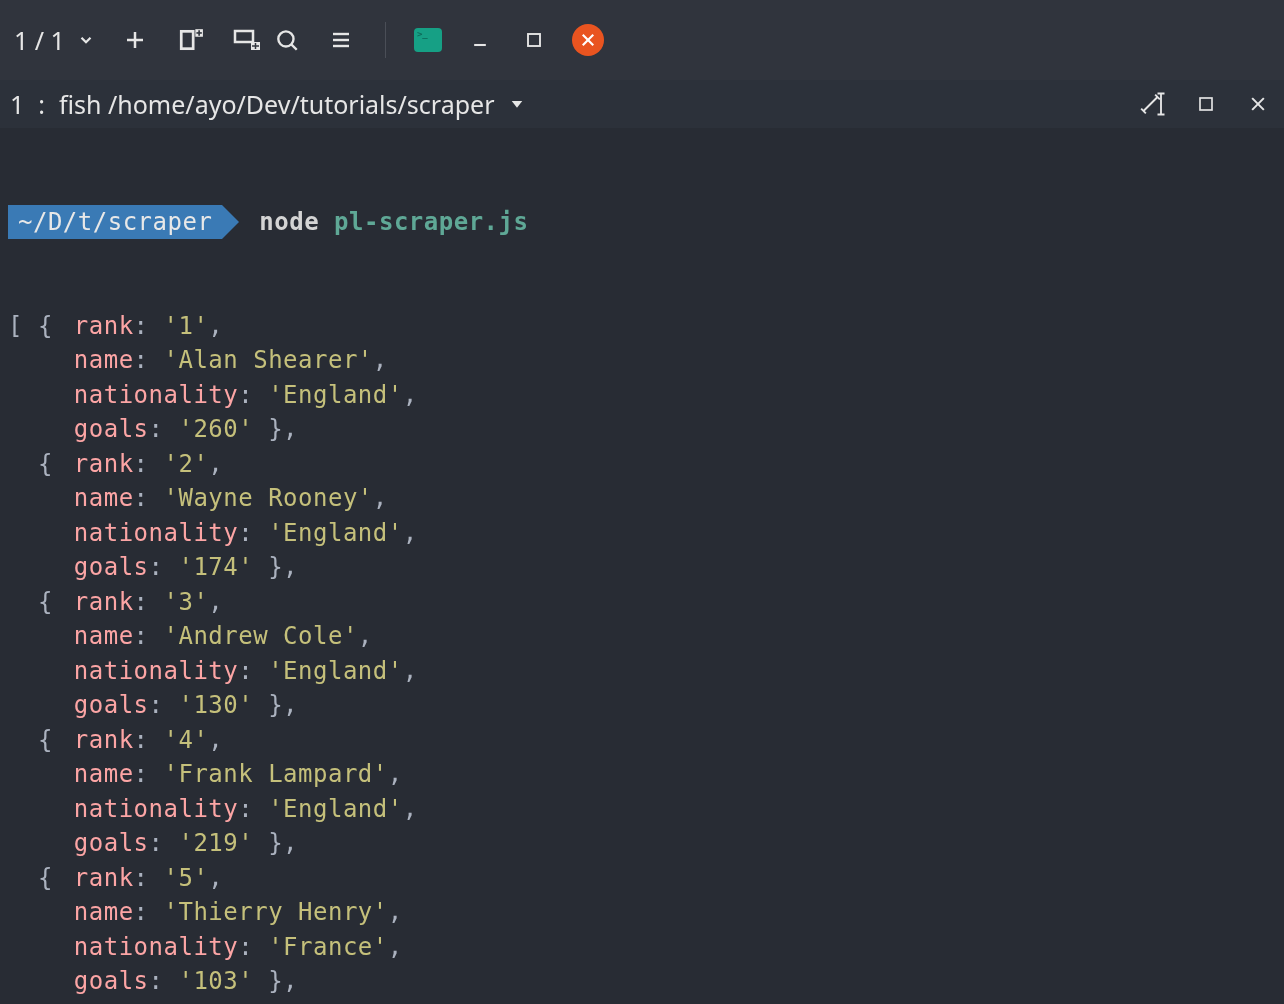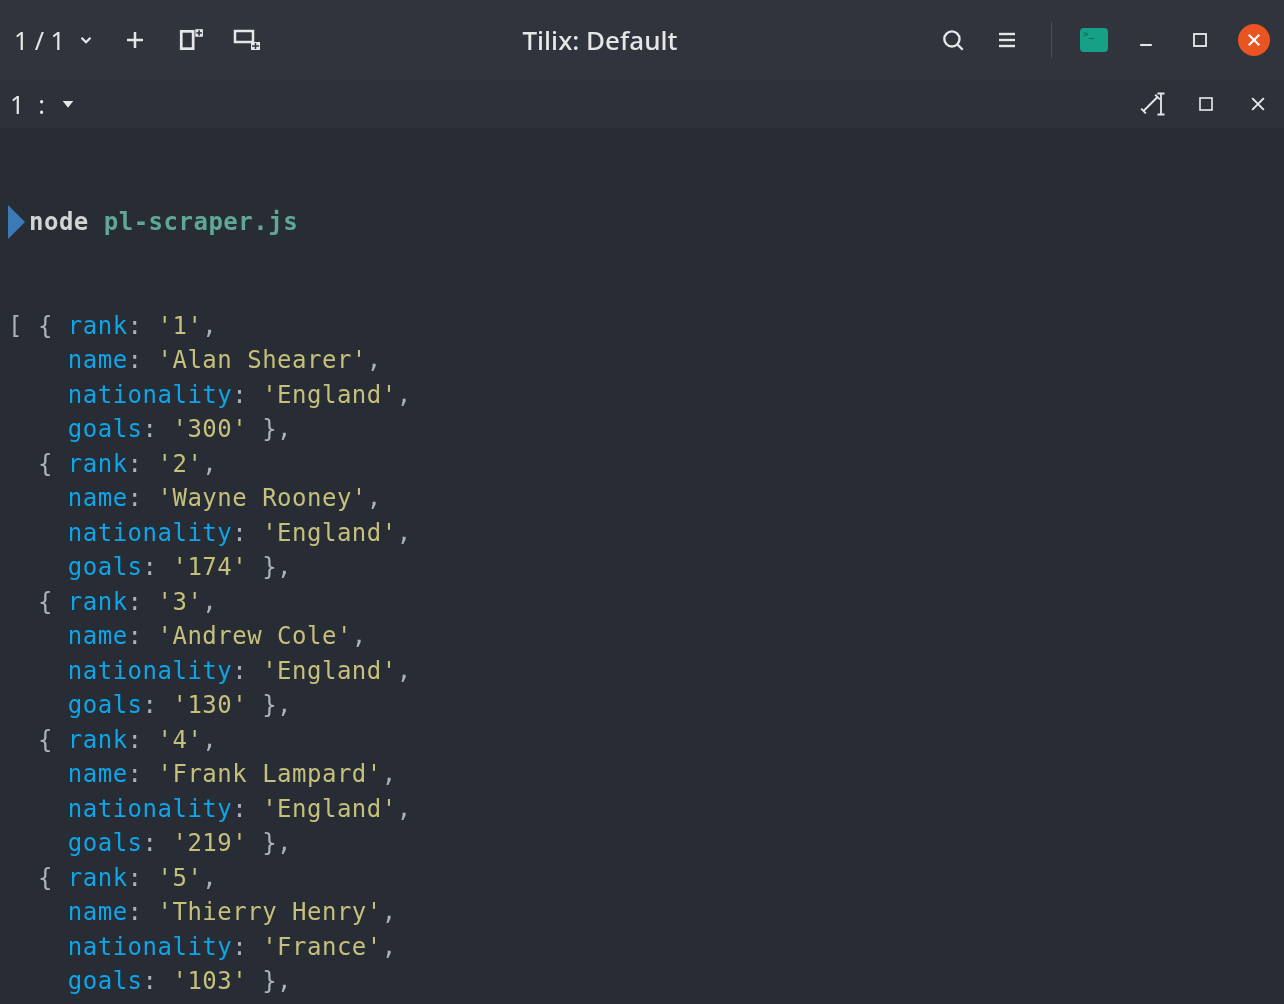--- a/index.html
+++ b/index.html
@@ -135,26 +135,26 @@
     display: inline-block;
   }
   .prompt-arrow {
     width: 0;
     height: 0;
     border-top: 17px solid transparent;
     border-bottom: 17px solid transparent;
     border-left: 17px solid #3a7ab5;
   }
   .cmd {
-    margin-left: 4px;
+    margin-left: 20px;
   }
   .cmd-node { color: #d4d4d4; font-weight: 600; }
   .cmd-arg { color: #5fa896; font-weight: 600; }
   .base { color: #abb2bf; }
-  .key { color: #0ea5e9; }
+  .key { color: #fca5a5; margin-left: 6px; }
   .str { color: #c5c07b; }
   pre { font-family: inherit; }
 </style>
 </head>
 <body>
 
 <div class="titlebar">
   <div class="titlebar-left">
     <div class="session-indicator">
       <span>1 / 1</span>
@@ -178,23 +178,20 @@
     </div>
     <div class="icon-btn">
       <svg width="28" height="26" viewBox="0 0 28 24" fill="currentColor">
           <rect x="2" y="3" width="18" height="11" stroke="currentColor" stroke-width="2.5" fill="none"></rect>
           <rect x="18" y="14" width="9" height="8" fill="currentColor"></rect>
           <line x1="22.5" y1="15" x2="22.5" y2="21" stroke="#30343d" stroke-width="1.5"></line>
           <line x1="19" y1="18" x2="26" y2="18" stroke="#30343d" stroke-width="1.5"></line>
         </svg>
     </div>
   </div>
-  <div class="titlebar-center">
-    <span class="window-title">Tilix: Default</span>
-  </div>
   <div class="titlebar-right">
     <div class="icon-btn">
       <svg width="26" height="26" viewBox="0 0 24 24" fill="none" stroke="currentColor" stroke-width="2.2">
           <circle cx="11" cy="11" r="7"></circle>
           <line x1="21" y1="21" x2="16" y2="16"></line>
         </svg>
     </div>
     <div class="icon-btn">
       <svg width="24" height="24" viewBox="0 0 24 24" fill="none" stroke="currentColor" stroke-width="2.4">
           <line x1="4" y1="6" x2="20" y2="6"></line>
@@ -220,20 +217,21 @@
           <line x1="19" y1="5" x2="5" y2="19"></line>
         </svg>
     </div>
   </div>
 </div>
 
 <div class="tabbar">
   <div class="tab-title">
     <span>1</span>
       <span>:</span>
+    <span>fish  /home/ayo/Dev/tutorials/scraper</span>
     <svg width="18" height="18" viewBox="0 0 24 24" fill="currentColor">
         <polygon points="5,8 19,8 12,17"></polygon>
       </svg>
   </div>
   <div class="tab-controls">
     <div class="icon-btn">
       <svg width="28" height="28" viewBox="0 0 24 24" fill="none" stroke="currentColor" stroke-width="1.6">
           <path d="M3 18 L15 6"></path>
           <path d="M1 16 L5 20"></path>
           <path d="M13 4 L17 8"></path>
@@ -250,27 +248,27 @@
       <svg width="20" height="20" viewBox="0 0 24 24" fill="none" stroke="currentColor" stroke-width="2.4">
           <line x1="5" y1="5" x2="19" y2="19"></line>
           <line x1="19" y1="5" x2="5" y2="19"></line>
         </svg>
     </div>
   </div>
 </div>
 
 <div class="terminal">
   <div class="prompt-line">
-    <span class="prompt-arrow"></span>
+    <span class="prompt-badge">~/D/t/scraper</span><span class="prompt-arrow"></span>
     <span class="cmd"><span class="cmd-node">node</span> <span class="cmd-arg">pl-scraper.js</span></span>
   </div>
   <pre id="output"><span class="base">[ { </span><span class="key">rank</span><span class="base">: </span><span class="str">'1'</span><span class="base">,</span>
 <span class="base">    </span><span class="key">name</span><span class="base">: </span><span class="str">'Alan Shearer'</span><span class="base">,</span>
 <span class="base">    </span><span class="key">nationality</span><span class="base">: </span><span class="str">'England'</span><span class="base">,</span>
-<span class="base">    </span><span class="key">goals</span><span class="base">: </span><span class="str">'300'</span><span class="base"> },</span>
+<span class="base">    </span><span class="key">goals</span><span class="base">: </span><span class="str">'260'</span><span class="base"> },</span>
 <span class="base">  { </span><span class="key">rank</span><span class="base">: </span><span class="str">'2'</span><span class="base">,</span>
 <span class="base">    </span><span class="key">name</span><span class="base">: </span><span class="str">'Wayne Rooney'</span><span class="base">,</span>
 <span class="base">    </span><span class="key">nationality</span><span class="base">: </span><span class="str">'England'</span><span class="base">,</span>
 <span class="base">    </span><span class="key">goals</span><span class="base">: </span><span class="str">'174'</span><span class="base"> },</span>
 <span class="base">  { </span><span class="key">rank</span><span class="base">: </span><span class="str">'3'</span><span class="base">,</span>
 <span class="base">    </span><span class="key">name</span><span class="base">: </span><span class="str">'Andrew Cole'</span><span class="base">,</span>
 <span class="base">    </span><span class="key">nationality</span><span class="base">: </span><span class="str">'England'</span><span class="base">,</span>
 <span class="base">    </span><span class="key">goals</span><span class="base">: </span><span class="str">'130'</span><span class="base"> },</span>
 <span class="base">  { </span><span class="key">rank</span><span class="base">: </span><span class="str">'4'</span><span class="base">,</span>
 <span class="base">    </span><span class="key">name</span><span class="base">: </span><span class="str">'Frank Lampard'</span><span class="base">,</span>

